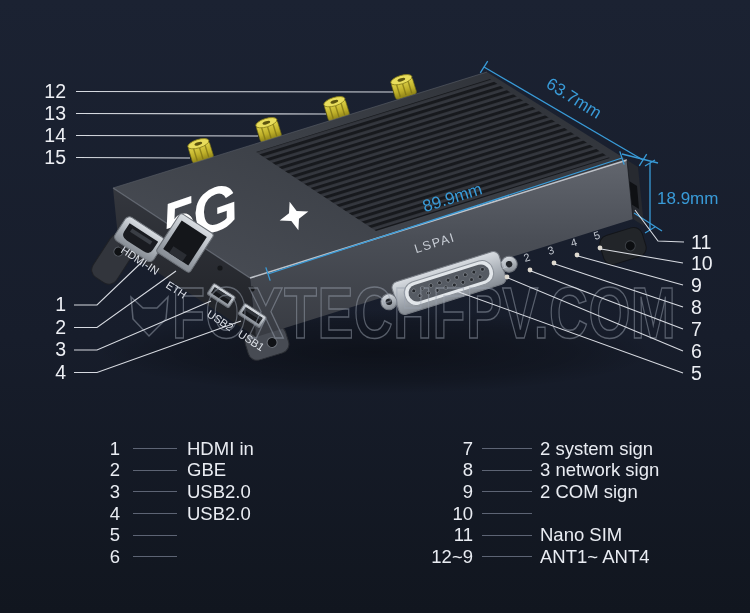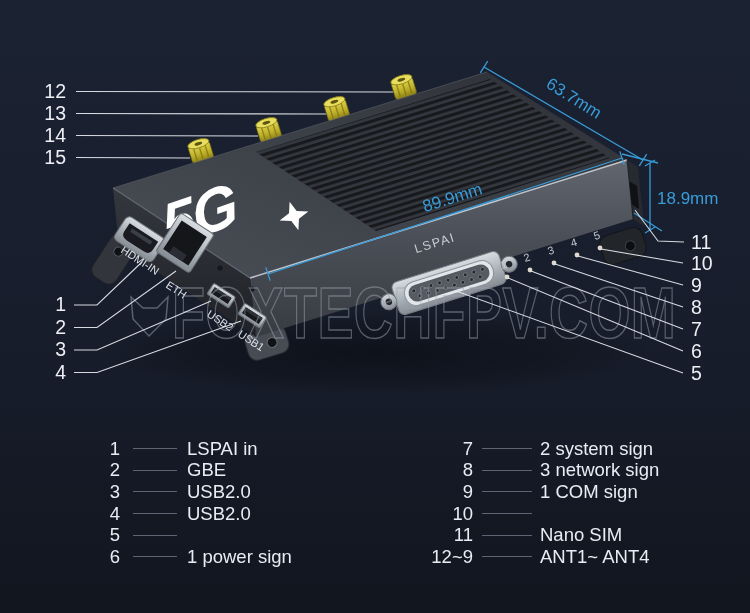--- a/index.html
+++ b/index.html
@@ -250,21 +250,21 @@
     <text class="callout-num" x="691" y="358">6</text>
     <text class="callout-num" x="691" y="380">5</text>
   </g>
 </svg>
 
 <div class="legend">
   <div class="legend-col col1">
     <div class="legend-row">
       <span class="num">1</span>
           <span class="dash"></span>
-          <span class="lbl">LSPAI in</span>
+          <span class="lbl">HDMI in</span>
     </div>
     <div class="legend-row">
       <span class="num">2</span>
           <span class="dash"></span>
           <span class="lbl">GBE</span>
     </div>
     <div class="legend-row">
       <span class="num">3</span>
           <span class="dash"></span>
           <span class="lbl">USB2.0</span>
@@ -274,38 +274,37 @@
           <span class="dash"></span>
           <span class="lbl">USB2.0</span>
     </div>
     <div class="legend-row">
       <span class="num">5</span>
           <span class="dash"></span>
     </div>
     <div class="legend-row">
       <span class="num">6</span>
           <span class="dash"></span>
-          <span class="lbl">1 power sign</span>
     </div>
   </div>
   <div class="legend-col col2">
     <div class="legend-row">
       <span class="num">7</span>
           <span class="dash"></span>
           <span class="lbl">2 system sign</span>
     </div>
     <div class="legend-row">
       <span class="num">8</span>
           <span class="dash"></span>
           <span class="lbl">3 network sign</span>
     </div>
     <div class="legend-row">
       <span class="num">9</span>
           <span class="dash"></span>
-          <span class="lbl">1 COM sign</span>
+          <span class="lbl">2 COM sign</span>
     </div>
     <div class="legend-row">
       <span class="num">10</span>
           <span class="dash"></span>
     </div>
     <div class="legend-row">
       <span class="num">11</span>
           <span class="dash"></span>
           <span class="lbl">Nano SIM</span>
     </div>

